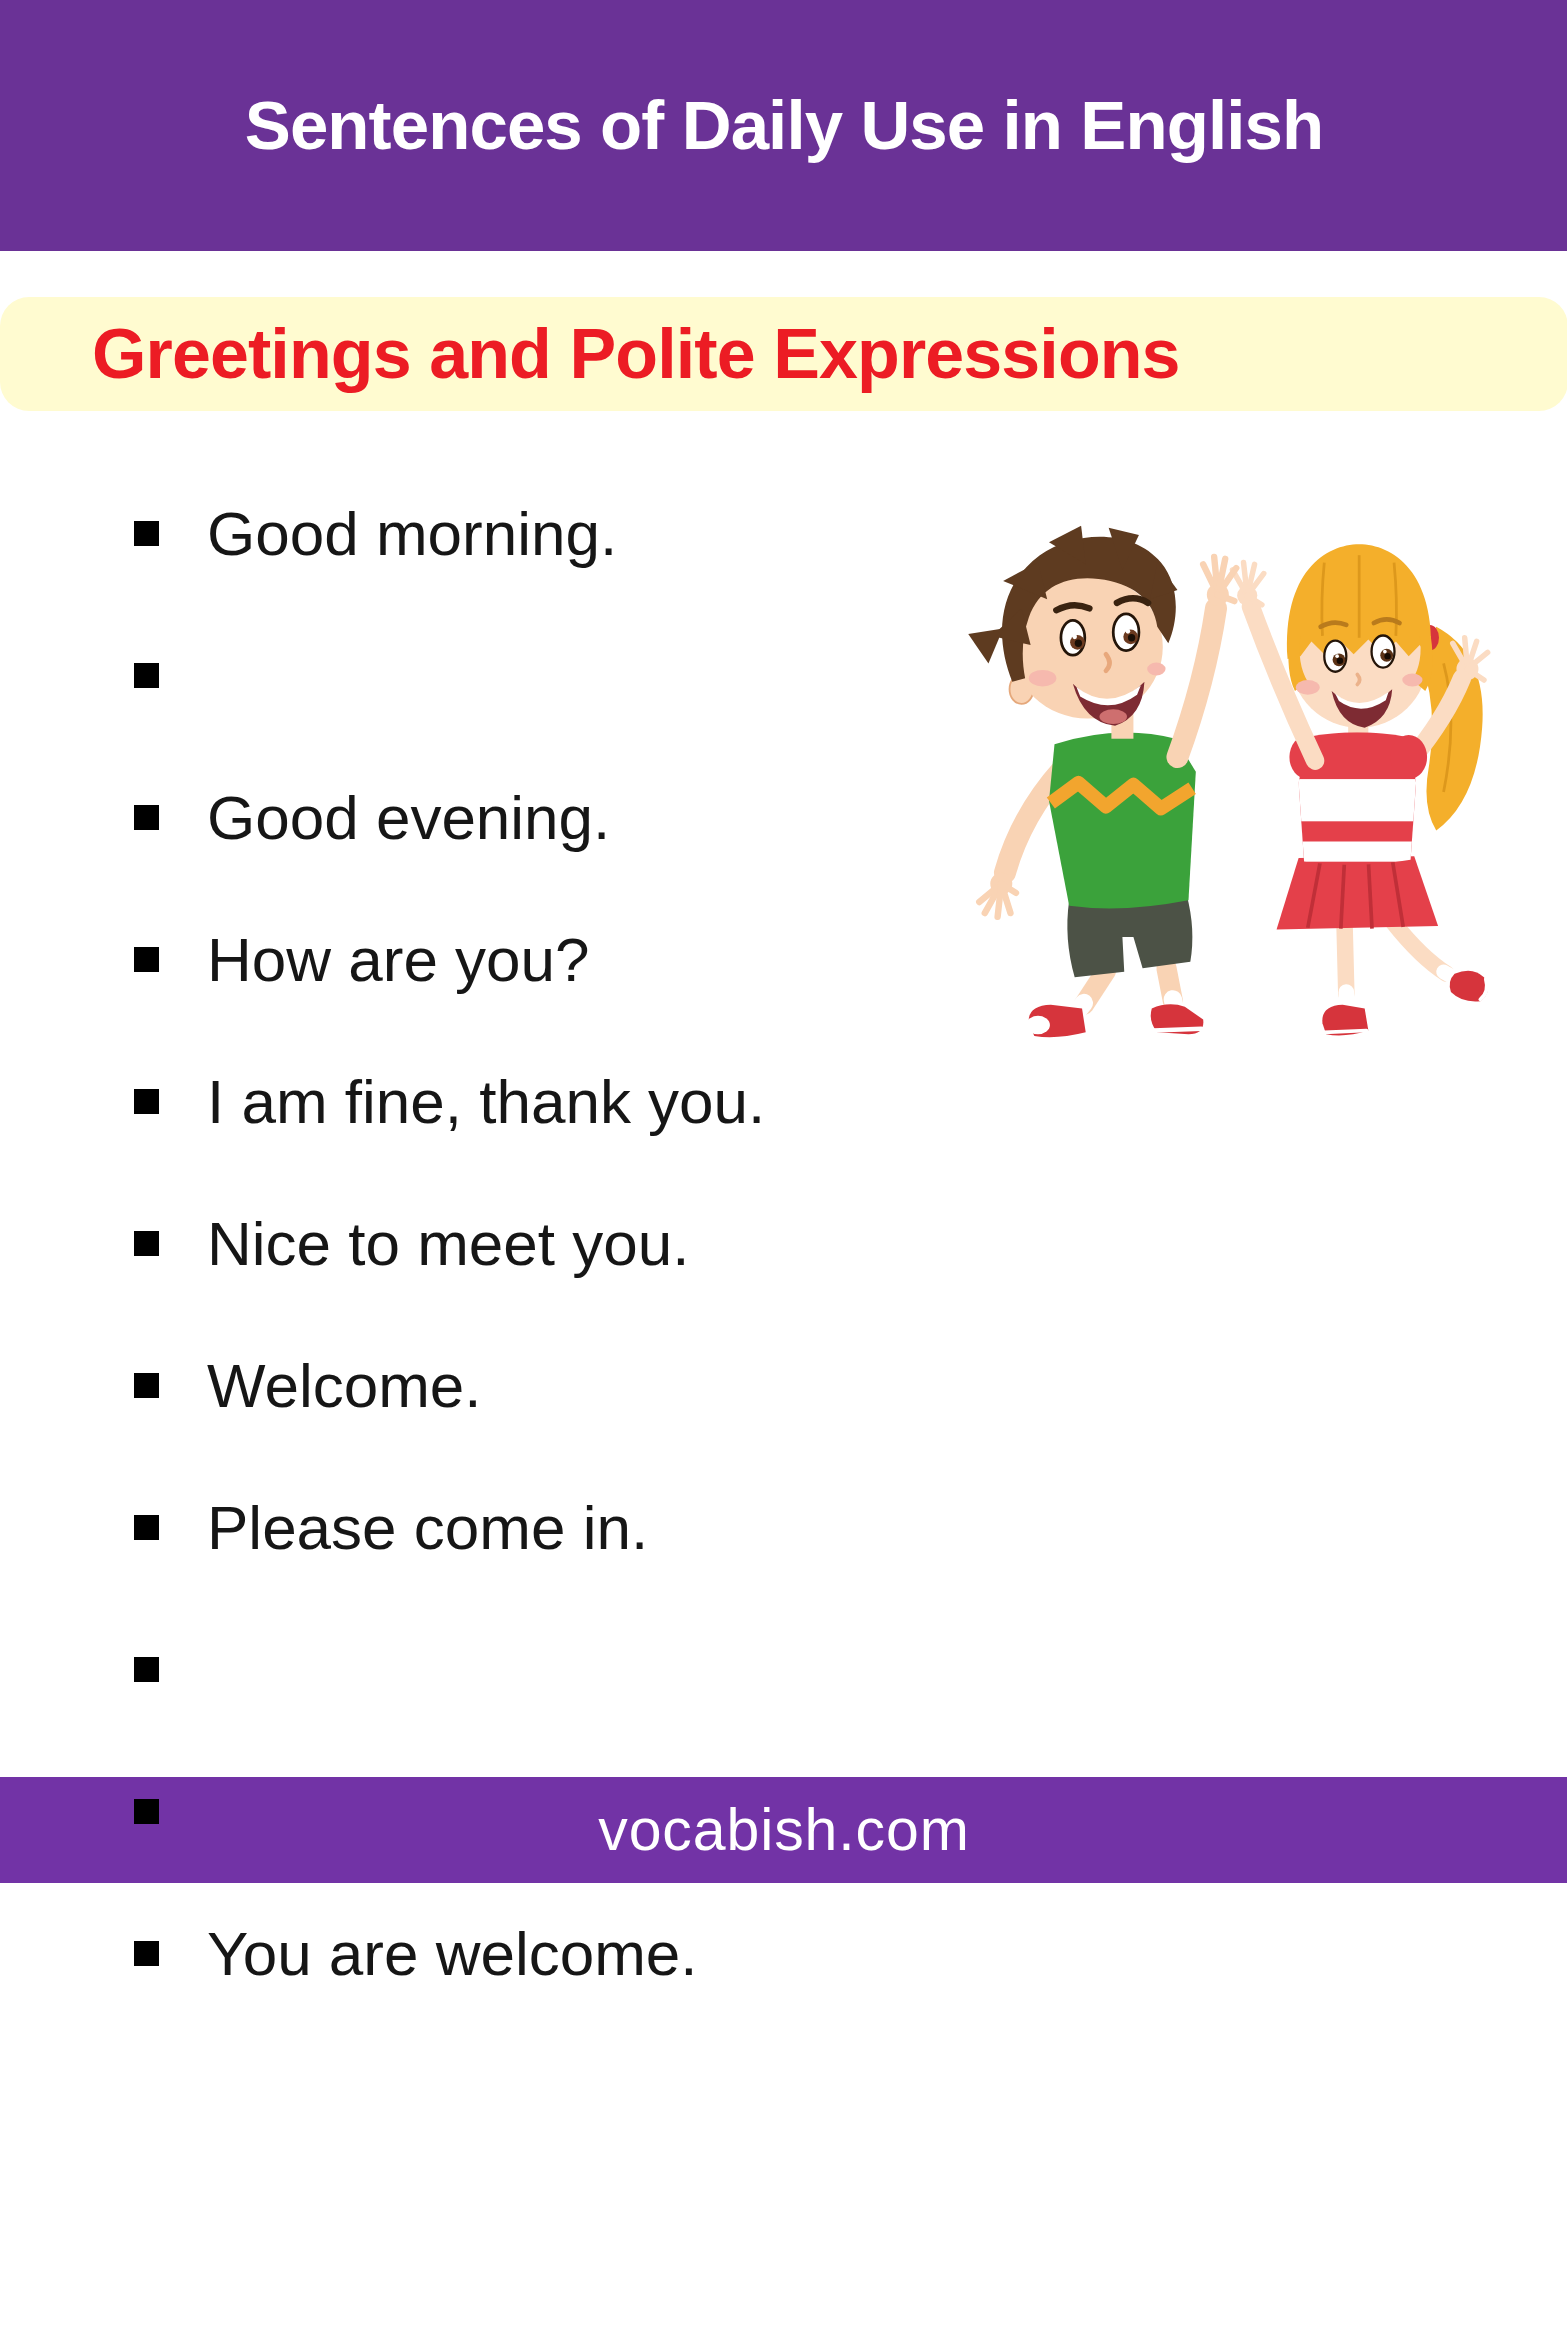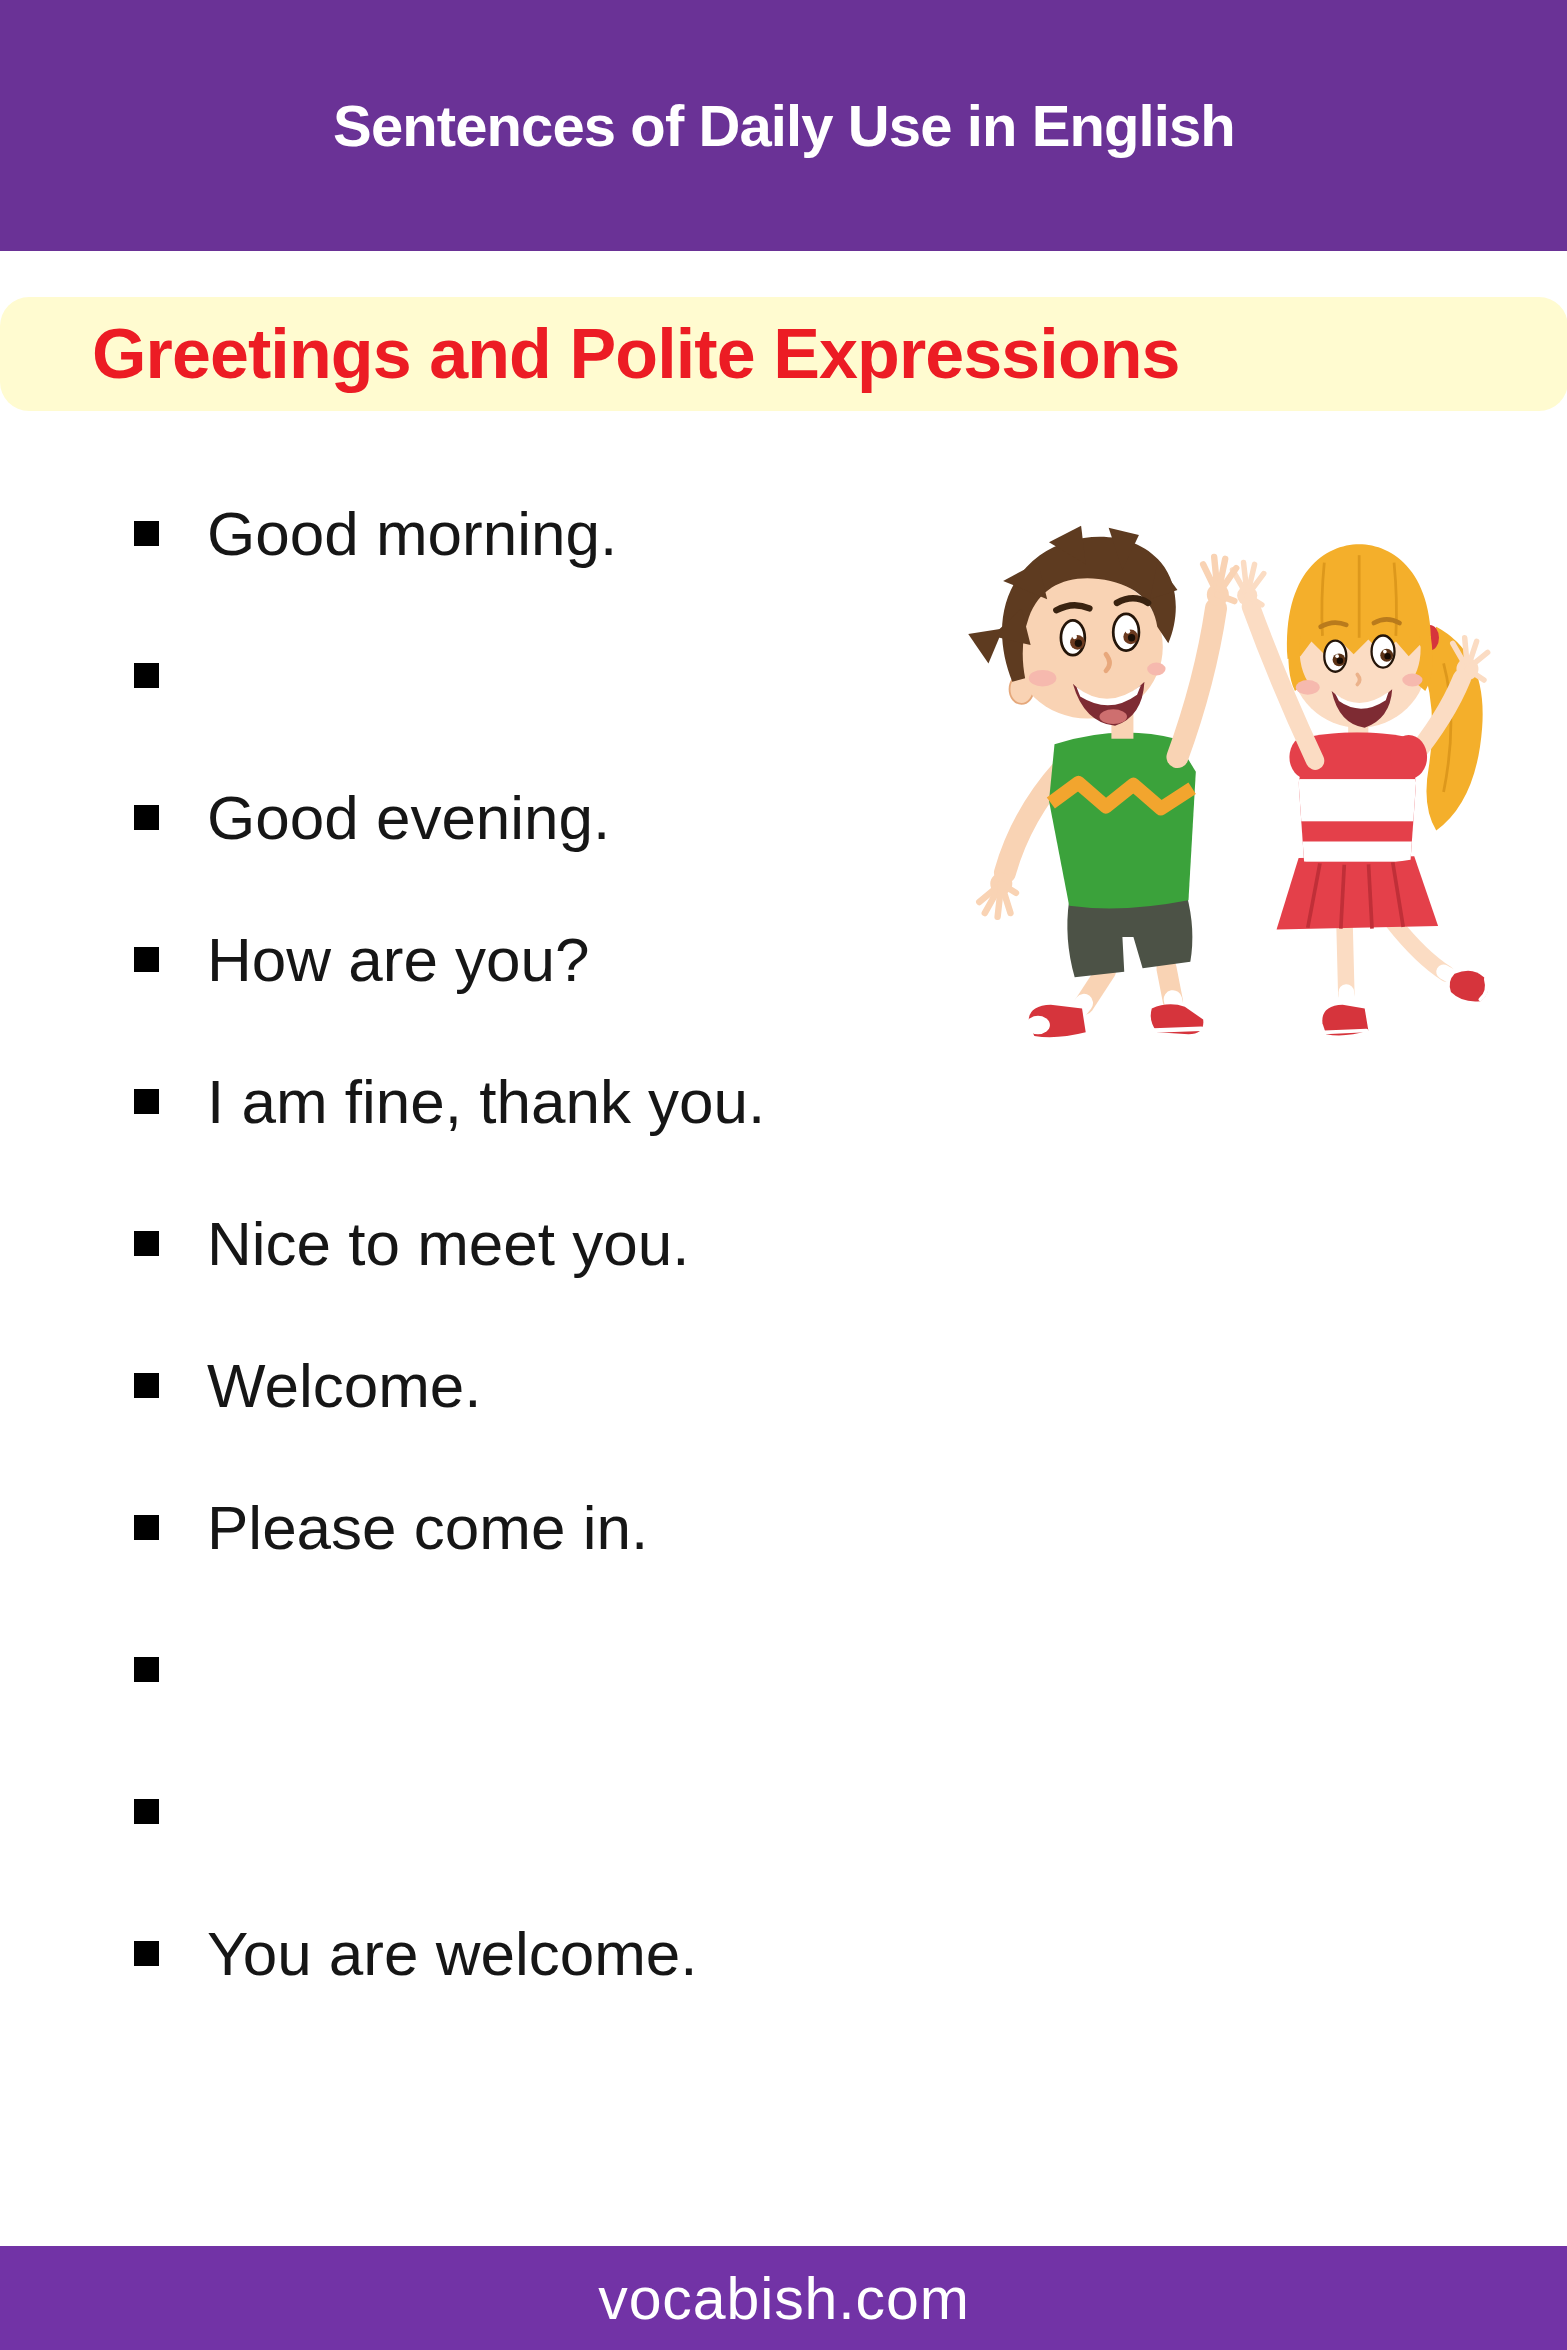--- a/index.html
+++ b/index.html
@@ -19,21 +19,21 @@
   }
   .header {
     height: 251px;
     background: var(--header-bg, #6A3296);
     display: flex;
     align-items: center;
     justify-content: center;
   }
   .header-title {
     color: var(--header-text, #ffffff);
-    font-size: 58px;
+    font-size: 69px;
     font-weight: 700;
     letter-spacing: -0.9px;
     white-space: nowrap;
   }
   .gap-strip {
     height: 46px;
     background: #ffffff;
   }
   .band {
     height: 114px;
@@ -46,21 +46,21 @@
   }
   .band-title {
     color: var(--band-text, #EC1C24);
     font-size: 70px;
     font-weight: 700;
     letter-spacing: -0.9px;
     white-space: nowrap;
   }
   .content {
     position: relative;
-    height: 1835px;
+    height: 1366px;
     background: #ffffff;
   }
   ul.phrases {
     list-style: none;
     margin: 0;
     padding: 51px 0 0 0;
   }
   ul.phrases li {
     height: 142px;
     display: flex;

